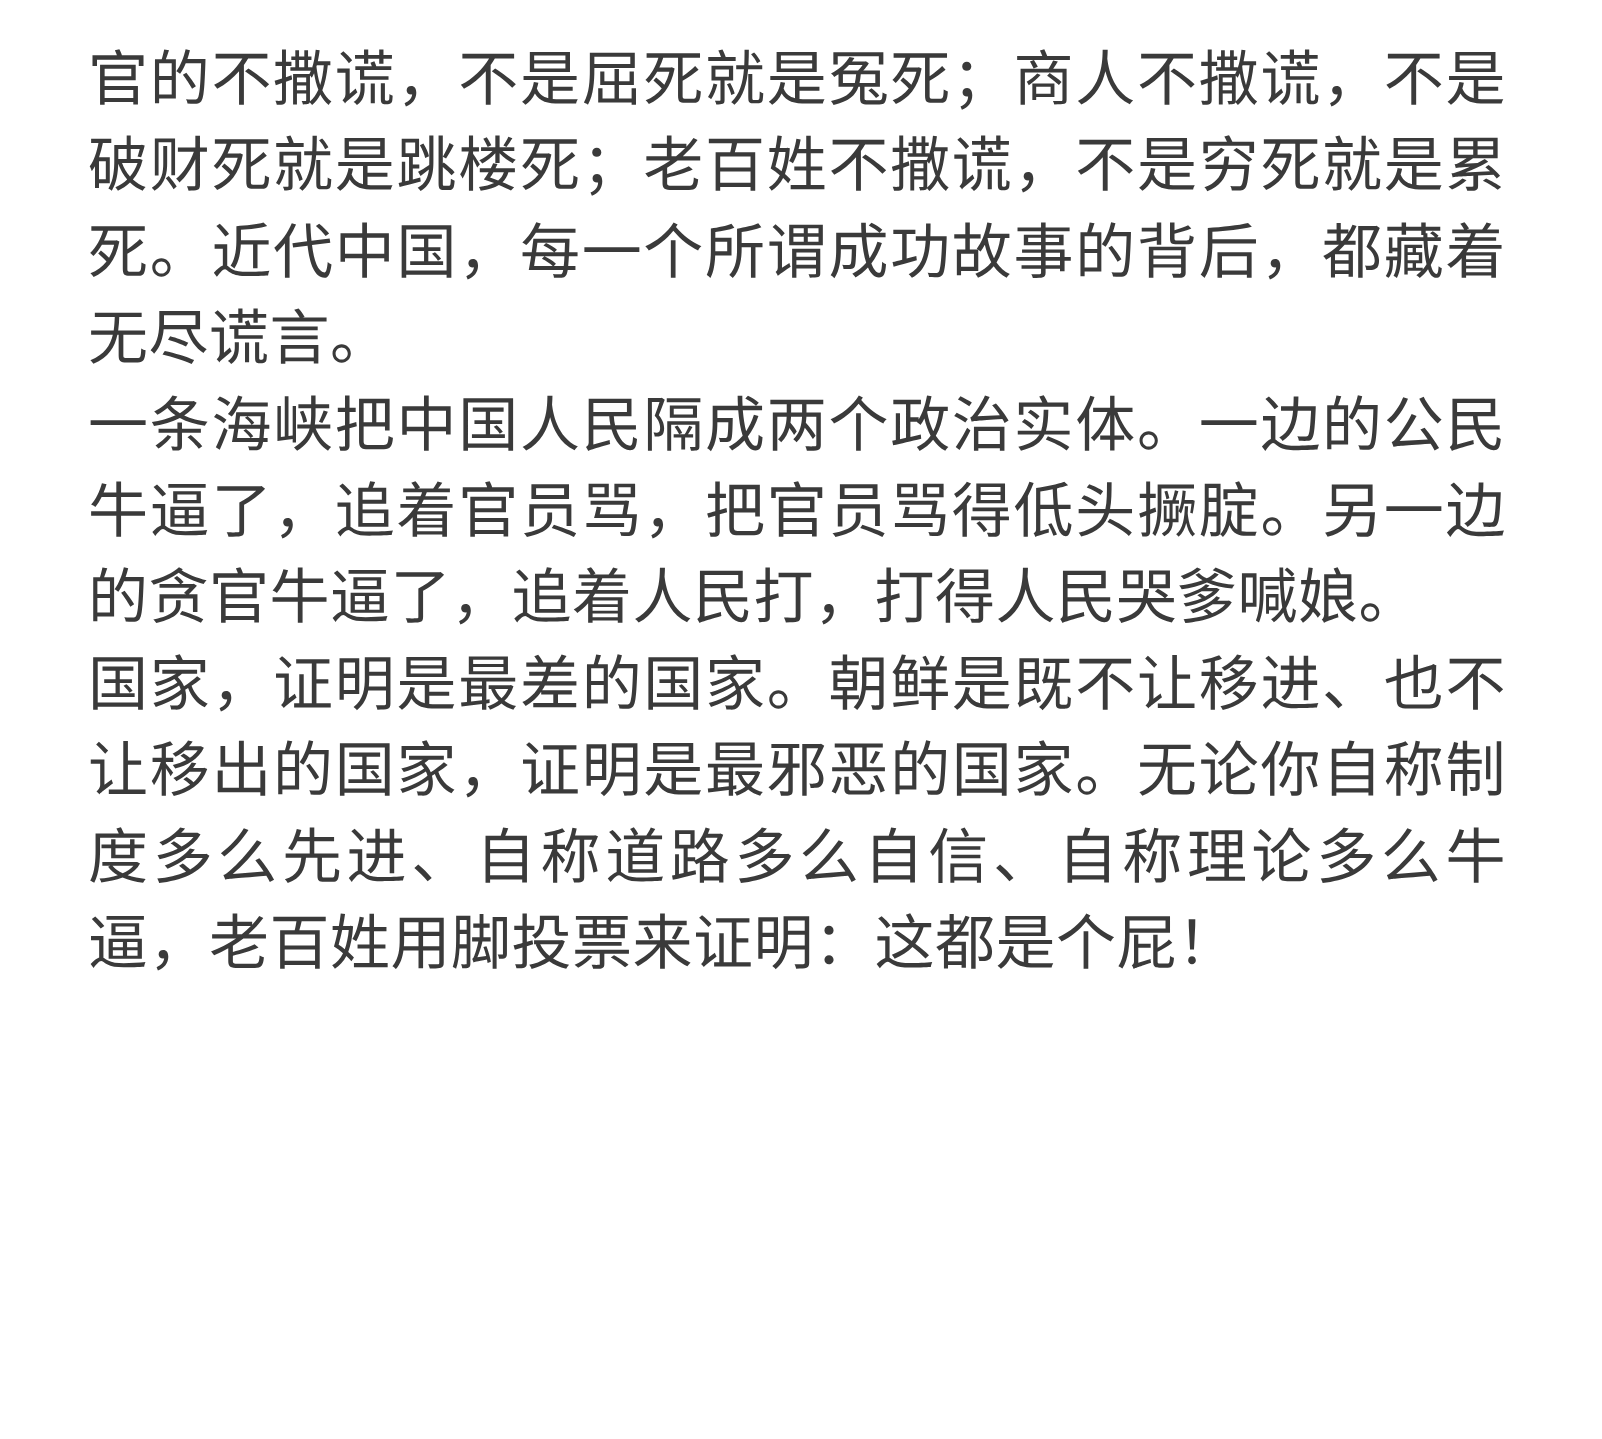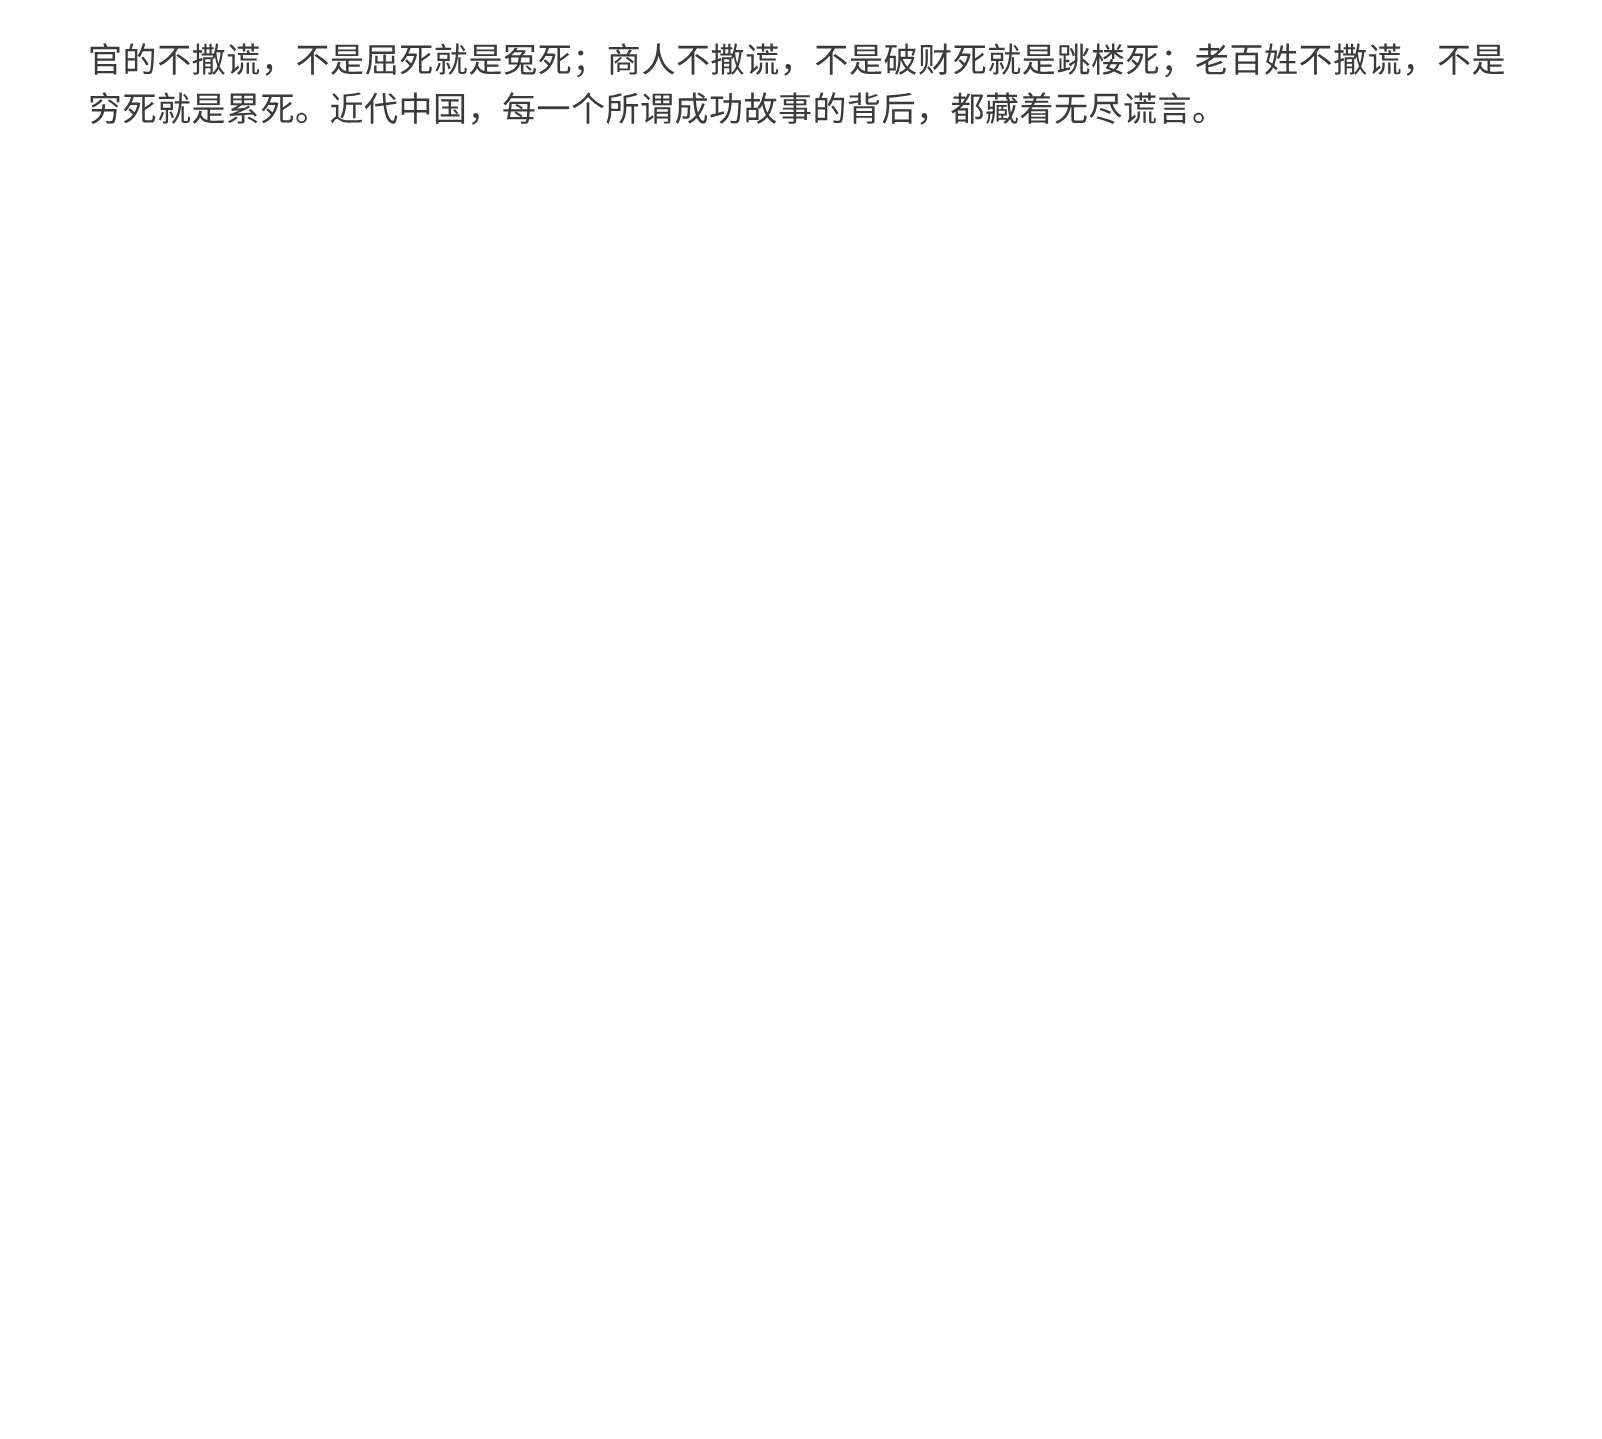--- a/index.html
+++ b/index.html
@@ -10,27 +10,29 @@
   #page {
     width: 1602px;
     min-height: 1439px;
     background: #ffffff;
     box-sizing: border-box;
     padding: 36px 96px 20px 88px;
     font-family: "DejaVu Sans", "Liberation Sans", sans-serif;
   }
   .para {
     color: #3a3a3a;
-    font-size: 34px;
+    font-size: 60px;
     line-height: 1.44;
     letter-spacing: 0.5px;
     text-align: justify;
     text-justify: inter-ideograph;
     margin: 0 0 0 0;
     word-break: break-all;
   }
 </style>
 </head>
 <body>
 
 <div id="page">
   <p class="para">官的不撒谎，不是屈死就是冤死；商人不撒谎，不是破财死就是跳楼死；老百姓不撒谎，不是穷死就是累死。近代中国，每一个所谓成功故事的背后，都藏着无尽谎言。</p>
+  <p class="para">一条海峡把中国人民隔成两个政治实体。一边的公民牛逼了，追着官员骂，把官员骂得低头撅腚。另一边的贪官牛逼了，追着人民打，打得人民哭爹喊娘。</p>
+  <p class="para">国家，证明是最差的国家。朝鲜是既不让移进、也不让移出的国家，证明是最邪恶的国家。无论你自称制度多么先进、自称道路多么自信、自称理论多么牛逼，老百姓用脚投票来证明：这都是个屁！</p>
 </div>
 
 </body></html>

